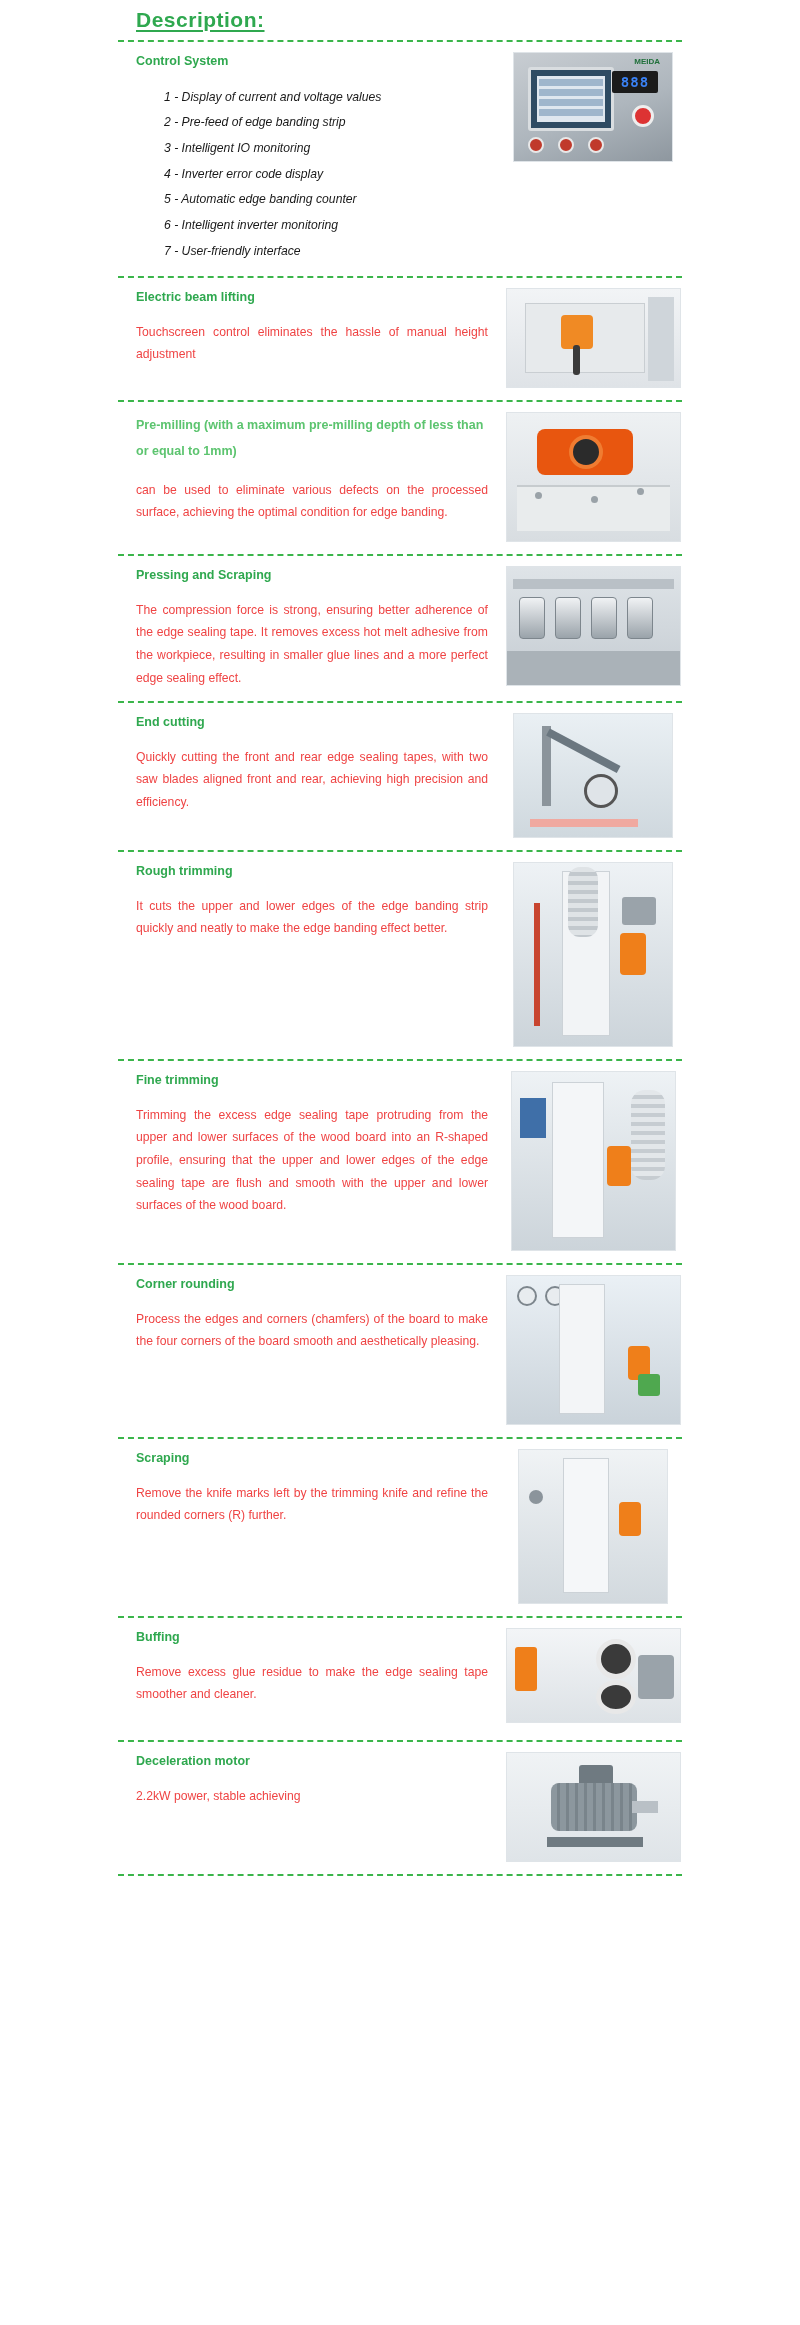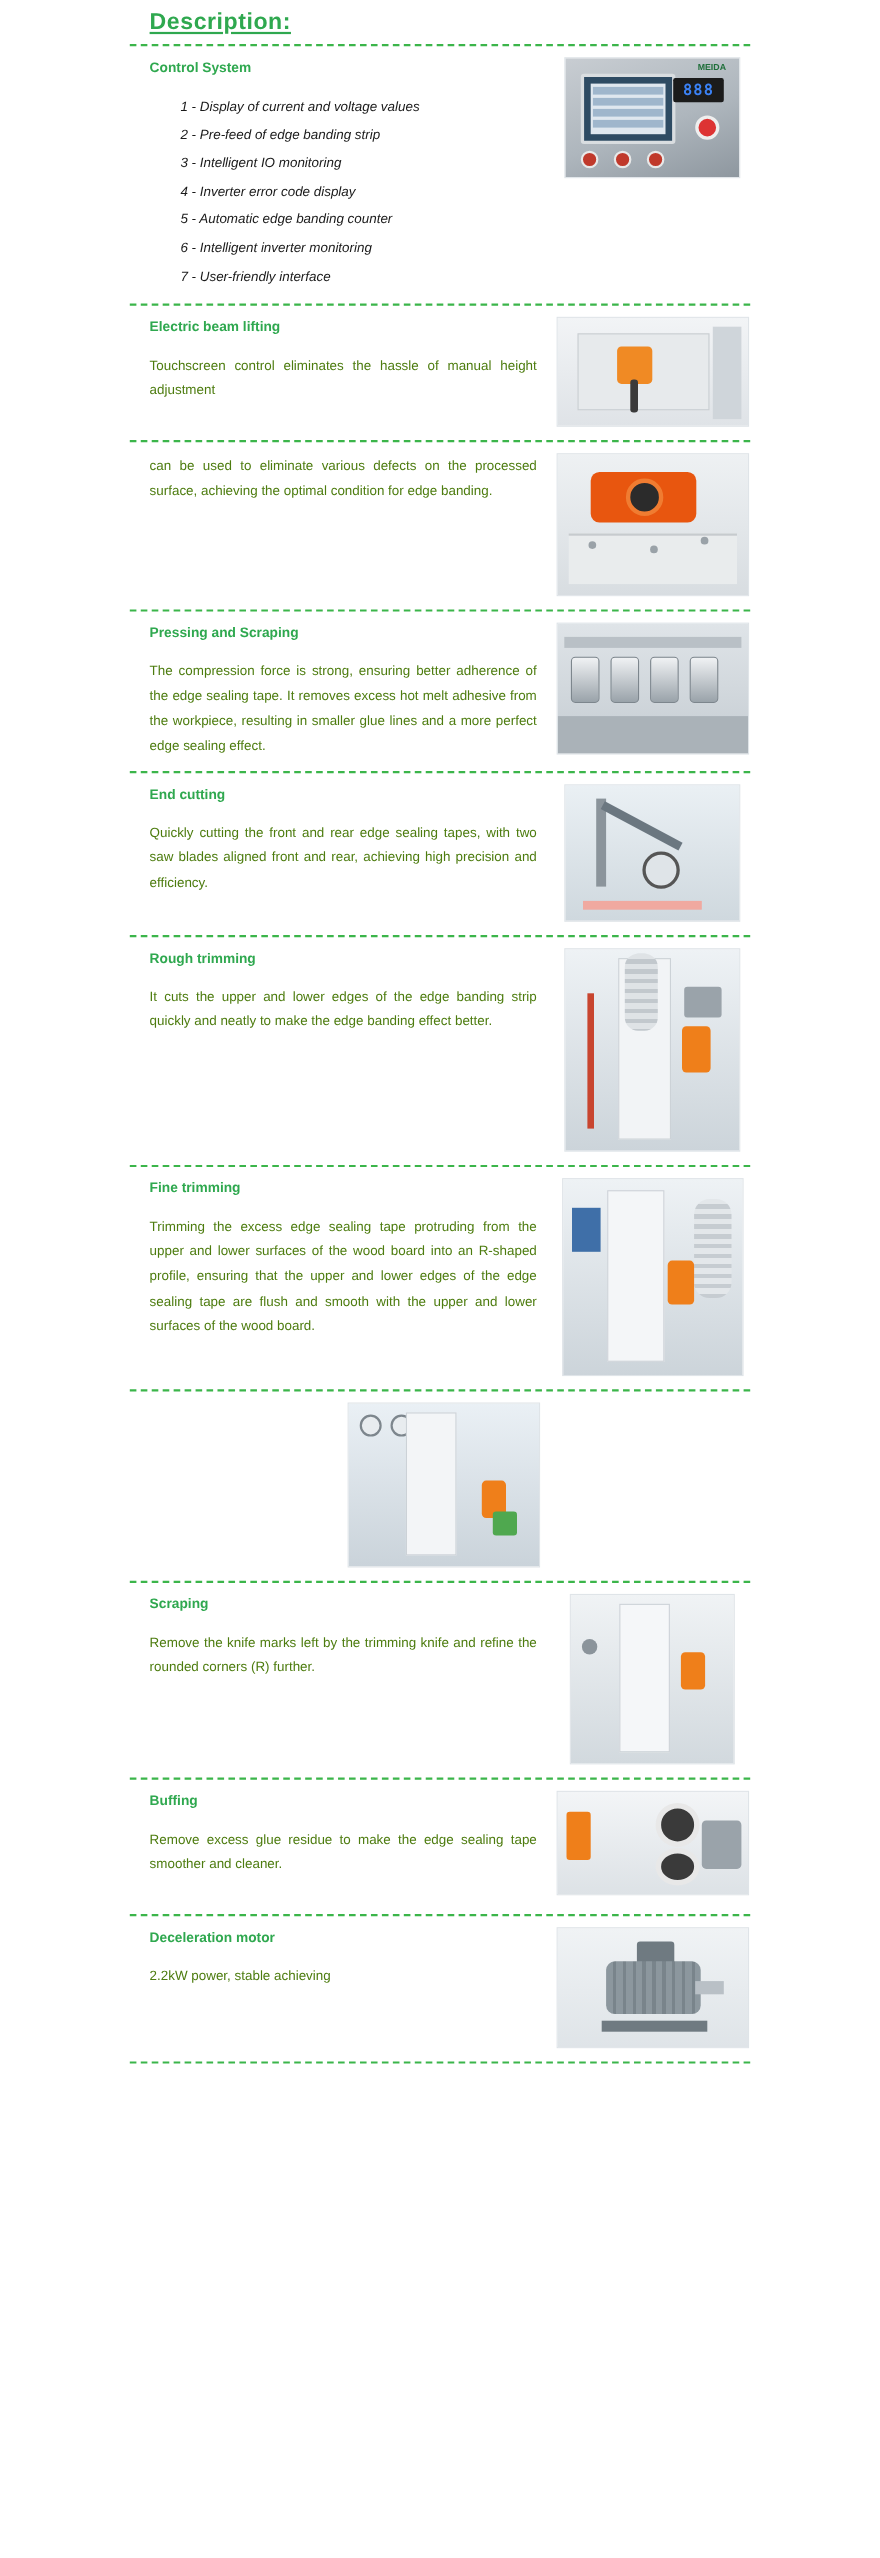--- a/index.html
+++ b/index.html
@@ -52,21 +52,21 @@
   }
   .sec-heading {
     color: #2fa84f;
     font-weight: bold;
     font-size: 12.5px;
     margin: 0 0 14px 0;
     line-height: 1.5;
   }
   .sec-heading.light { color: #5cc46f; font-weight: bold; line-height: 2.1; }
   .sec-body {
-    color: #4d7c0f;
+    color: #ef4444;
     font-size: 12.2px;
     line-height: 1.85;
     text-align: justify;
     margin: 0;
   }
   .spec-list {
     margin: 0;
     padding: 0 0 0 28px;
     list-style: none;
     color: #1a1a1a;
@@ -219,20 +219,21 @@
           <div class="orange"></div>
           <div class="stick"></div>
           <div class="sideA"></div>
       </div>
     </div>
   </div>
   <div class="divider"></div>
 
   <div class="section">
     <div class="sec-text">
+      <div class="sec-heading light">Pre-milling (with a maximum pre-milling depth of less than or equal to 1mm)</div>
       <p class="sec-body">can be used to eliminate various defects on the processed surface, achieving the optimal condition for edge banding.</p>
     </div>
     <div class="sec-media">
       <div class="photo ph-mill">
         <div class="hood"></div>
           <div class="hole"></div>
           <div class="table"></div>
         <div class="bolt" style="left:28px;bottom:42px;"></div>
         <div class="bolt" style="left:84px;bottom:38px;"></div>
         <div class="bolt" style="left:130px;bottom:46px;"></div>
@@ -302,20 +303,24 @@
         <div class="column"></div>
           <div class="hose"></div>
           <div class="orange"></div>
           <div class="blue"></div>
       </div>
     </div>
   </div>
   <div class="divider"></div>
 
   <div class="section">
+    <div class="sec-text">
+      <div class="sec-heading">Corner rounding</div>
+      <p class="sec-body">Process the edges and corners (chamfers) of the board to make the four corners of the board smooth and aesthetically pleasing.</p>
+    </div>
     <div class="sec-media">
       <div class="photo ph-corner">
         <div class="gauges">
             <i></i>
             <i></i>
             <i></i>
           </div>
         <div class="column"></div>
           <div class="orange"></div>
           <div class="green"></div>

